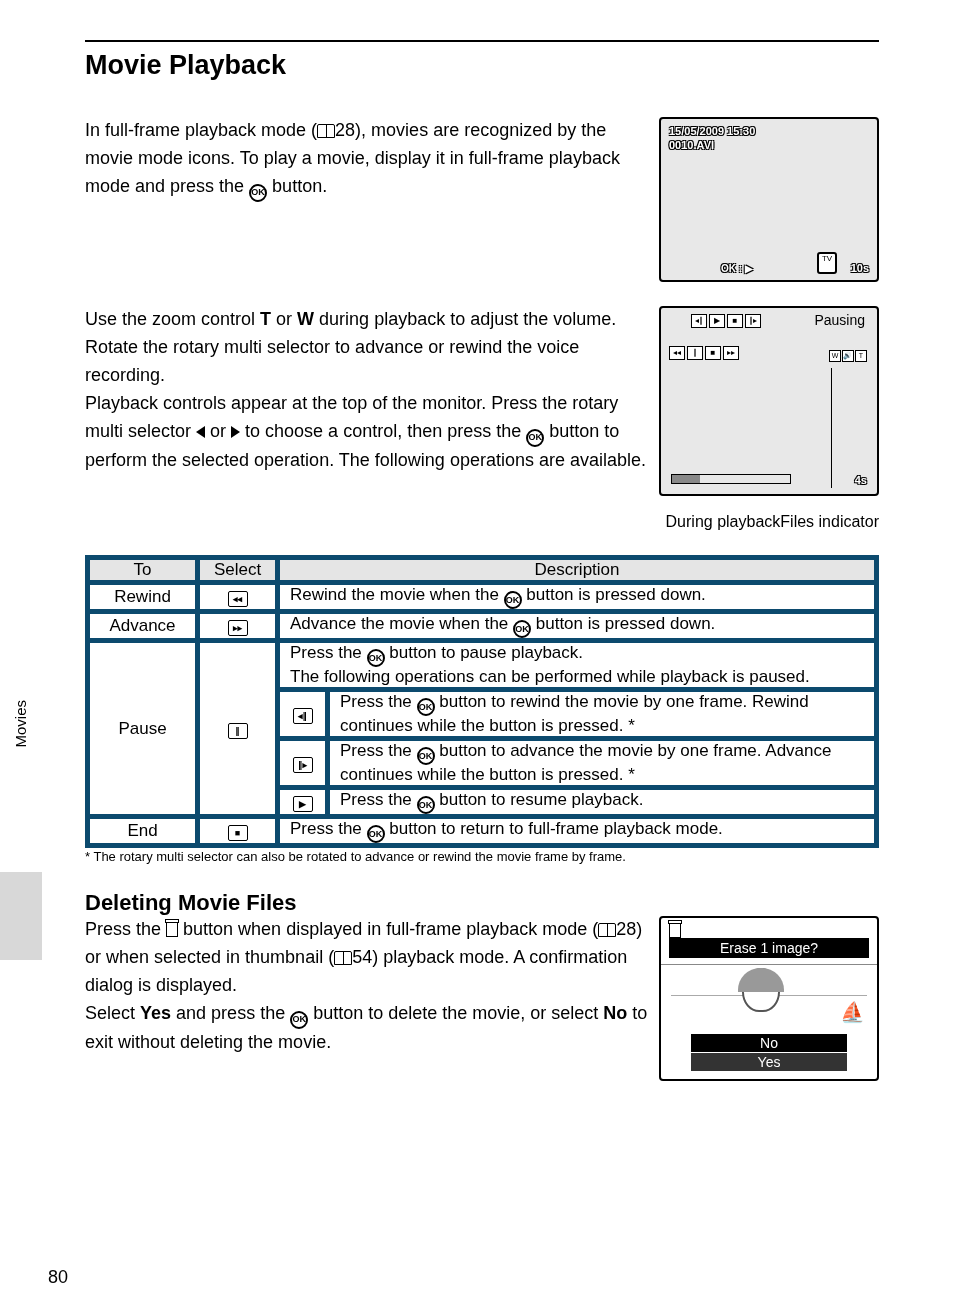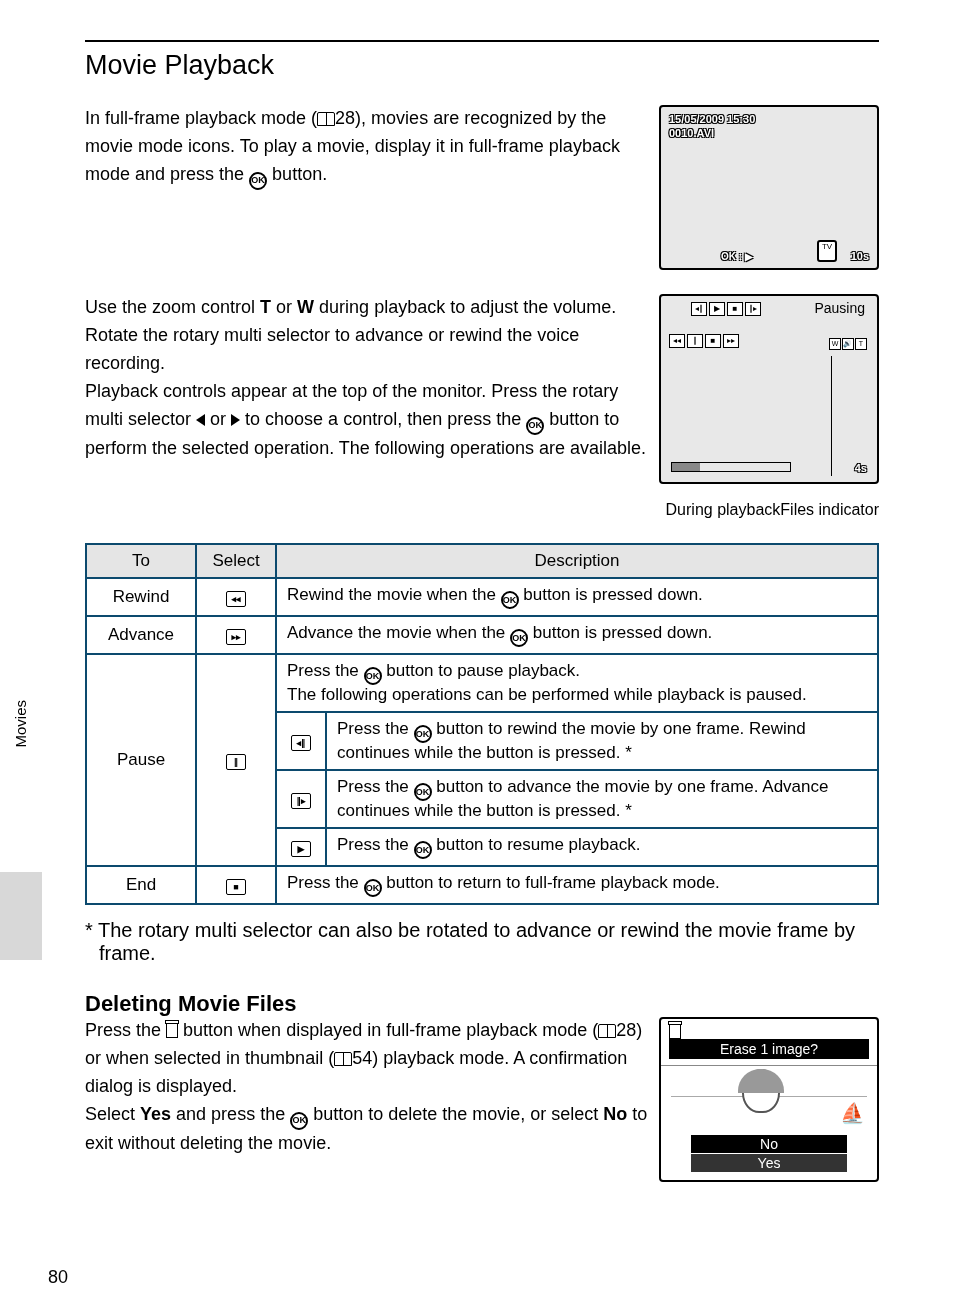--- a/index.html
+++ b/index.html
@@ -1,43 +1,43 @@
 <!DOCTYPE html>
 <html><head>
 <meta charset="utf-8">
 <style>
 *{box-sizing:border-box;margin:0;padding:0}
 body{background:#888;font-family:Helvetica,Arial,sans-serif;color:#000;width:954px;margin:0 auto}
 .page{background:#fff;margin:0;padding:0;width:954px;height:1314px;position:relative}
 .content{padding:40px 75px 0 85px}
 .rule{border-top:2px solid #000;margin-bottom:8px}
-h1{font-size:27px;font-weight:normal;margin-bottom:24px}
+h1{font-size:27px;font-weight:bold;margin-bottom:36px}
 h2{font-size:22px;font-weight:bold;}
 .body{font-size:18px;line-height:1.55}
 .row{display:flex;gap:10px;align-items:flex-start;margin-bottom:24px}
 .col-text{flex:1}
 .screen{width:220px;height:165px;background:#e8e8e8;border:2px solid #000;border-radius:4px;position:relative;font-size:11px}
 .screen.sm{height:190px}
 .s-txt{position:absolute;color:#fff;text-shadow:1px 1px 0 #000,-1px -1px 0 #000,1px -1px 0 #000,-1px 1px 0 #000;font-weight:bold}
 .ctl-bar{position:absolute;display:flex;gap:2px}
 .ctl{width:16px;height:14px;background:#fff;border:1px solid #000;font-size:8px;text-align:center;line-height:12px}
 .cap-wrap{display:flex;justify-content:flex-end;width:220px;margin-top:17px;font-size:16px}
 .ok-icon{display:inline-flex;width:18px;height:18px;border:2px solid #000;border-radius:50%;font-size:9px;font-weight:bold;align-items:center;justify-content:center;vertical-align:-3px}
 .book-icon{display:inline-block;width:18px;height:14px;border:1.5px solid #000;border-radius:2px 2px 0 0;position:relative;vertical-align:-2px}
 .book-icon::after{content:"";position:absolute;top:0;bottom:0;left:50%;width:1px;background:#000}
 .trash-icon{display:inline-block;width:12px;height:14px;border:1.5px solid #000;border-top:none;position:relative;vertical-align:-2px}
 .trash-icon::before{content:"";position:absolute;top:-4px;left:-2px;right:-2px;height:2px;border:1.5px solid #000}
 .tri-l{display:inline-block;width:0;height:0;border-top:6px solid transparent;border-bottom:6px solid transparent;border-right:9px solid #000;vertical-align:-1px}
 .tri-r{display:inline-block;width:0;height:0;border-top:6px solid transparent;border-bottom:6px solid transparent;border-left:9px solid #000;vertical-align:-1px}
 table{border-collapse:collapse;width:100%;font-size:17px;margin-top:10px}
-th,td{border:2px solid #0c4a6e;padding:6px 10px}
+th,td{border:5px solid #0c4a6e;padding:0 10px}
 th{background:#e5e5e5;font-weight:normal;text-align:center}
 .c{text-align:center}
 .icon-box{display:inline-block;width:20px;height:16px;border:1.5px solid #000;border-radius:2px;font-size:9px;text-align:center;line-height:14px;font-weight:bold}
-.footnote{font-size:20px;margin-top:14px;padding-left:14px;text-indent:-14px}
+.footnote{font-size:13px;margin-top:1px;padding-left:14px;text-indent:-14px}
 .side-tab{position:absolute;left:0;top:820px;width:42px;height:140px}
 .side-tab .gray{position:absolute;left:0;top:52px;width:42px;height:88px;background:#d8d8d8}
 .side-tab .lbl{position:absolute;left:12px;top:0;transform:rotate(-90deg);transform-origin:left top;font-size:15px;white-space:nowrap;width:120px;text-align:right}
 .pg-num{position:absolute;left:48px;bottom:26px;font-size:18px}
 .del-screen{width:220px;height:165px;border:2px solid #000;border-radius:4px;position:relative;background:#fff;overflow:hidden}
 .del-head{position:absolute;top:20px;left:8px;right:8px;background:#000;color:#fff;text-align:center;font-size:14px;padding:2px}
 .del-opts{position:absolute;bottom:8px;left:30px;right:30px;text-align:center;font-size:14px}
 .del-opt{background:#000;color:#fff;padding:1px;margin-top:1px}
 .person{position:absolute;top:50px;left:70px;width:60px;height:70px}
 .person .head{width:38px;height:44px;border:2px solid #555;border-radius:50% 50% 45% 45%;margin:0 auto;background:#fff}

